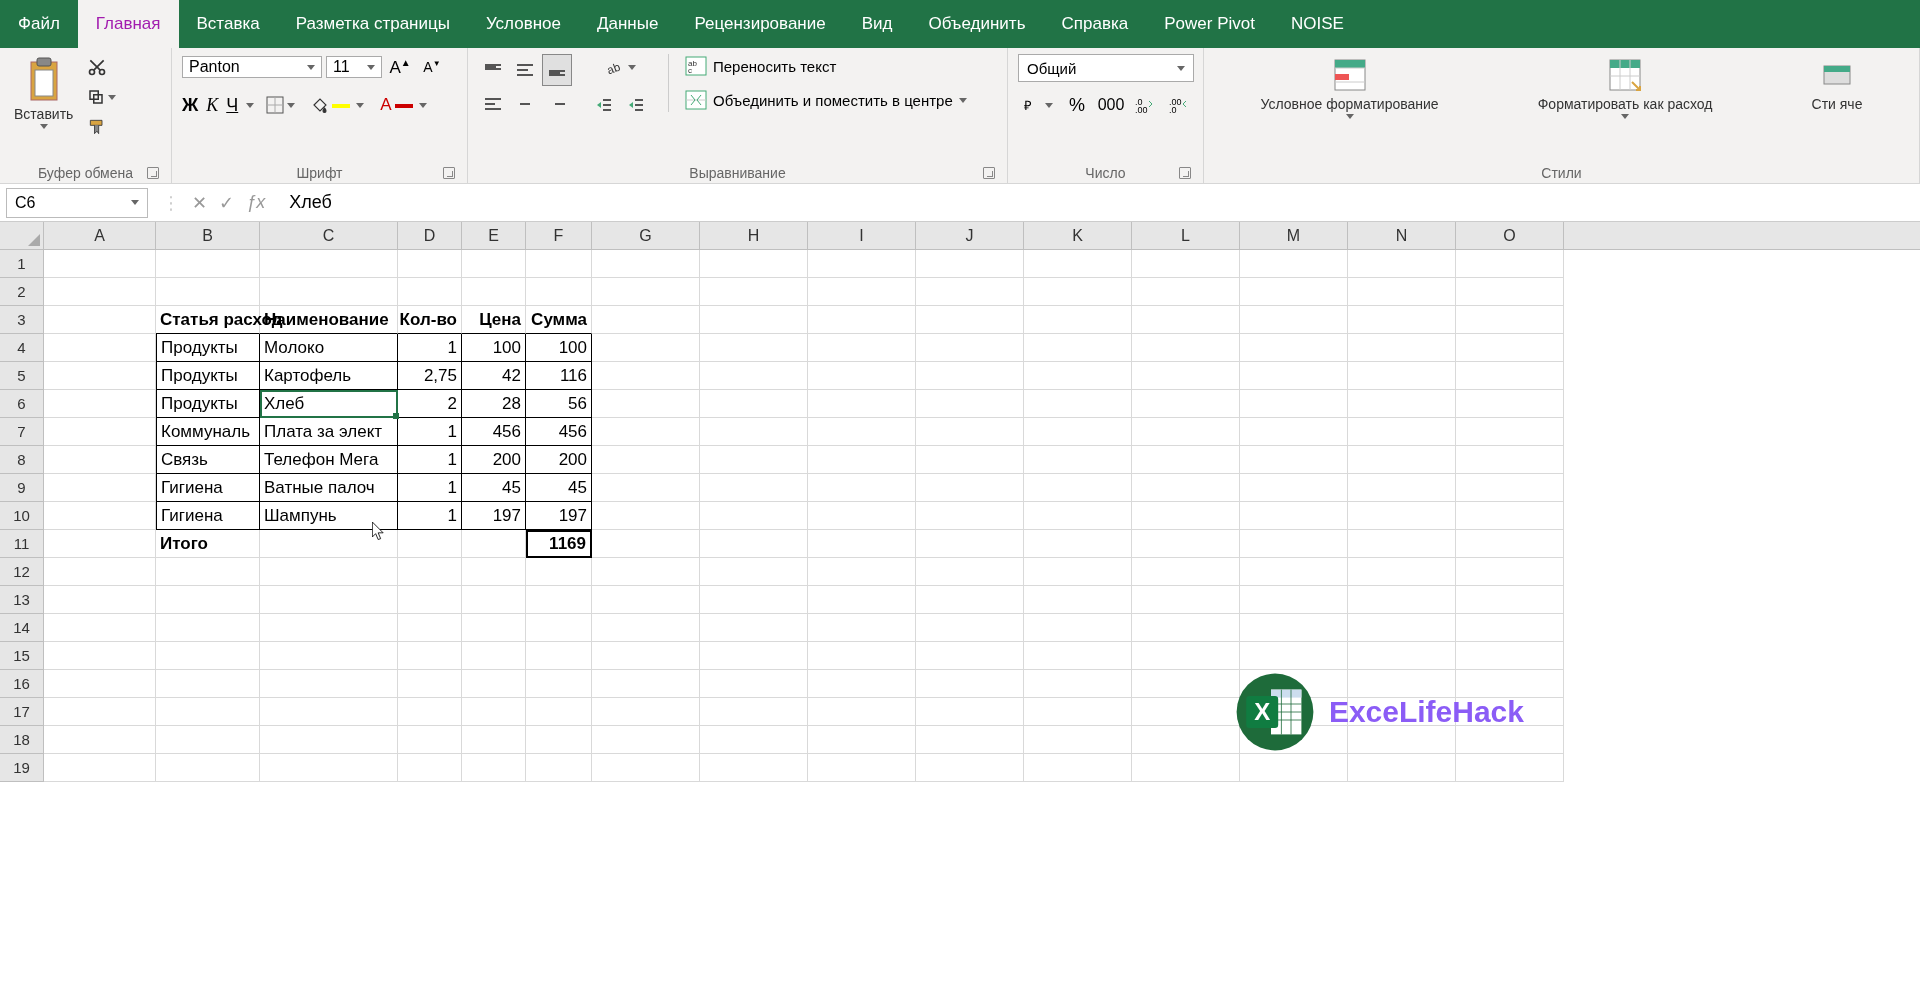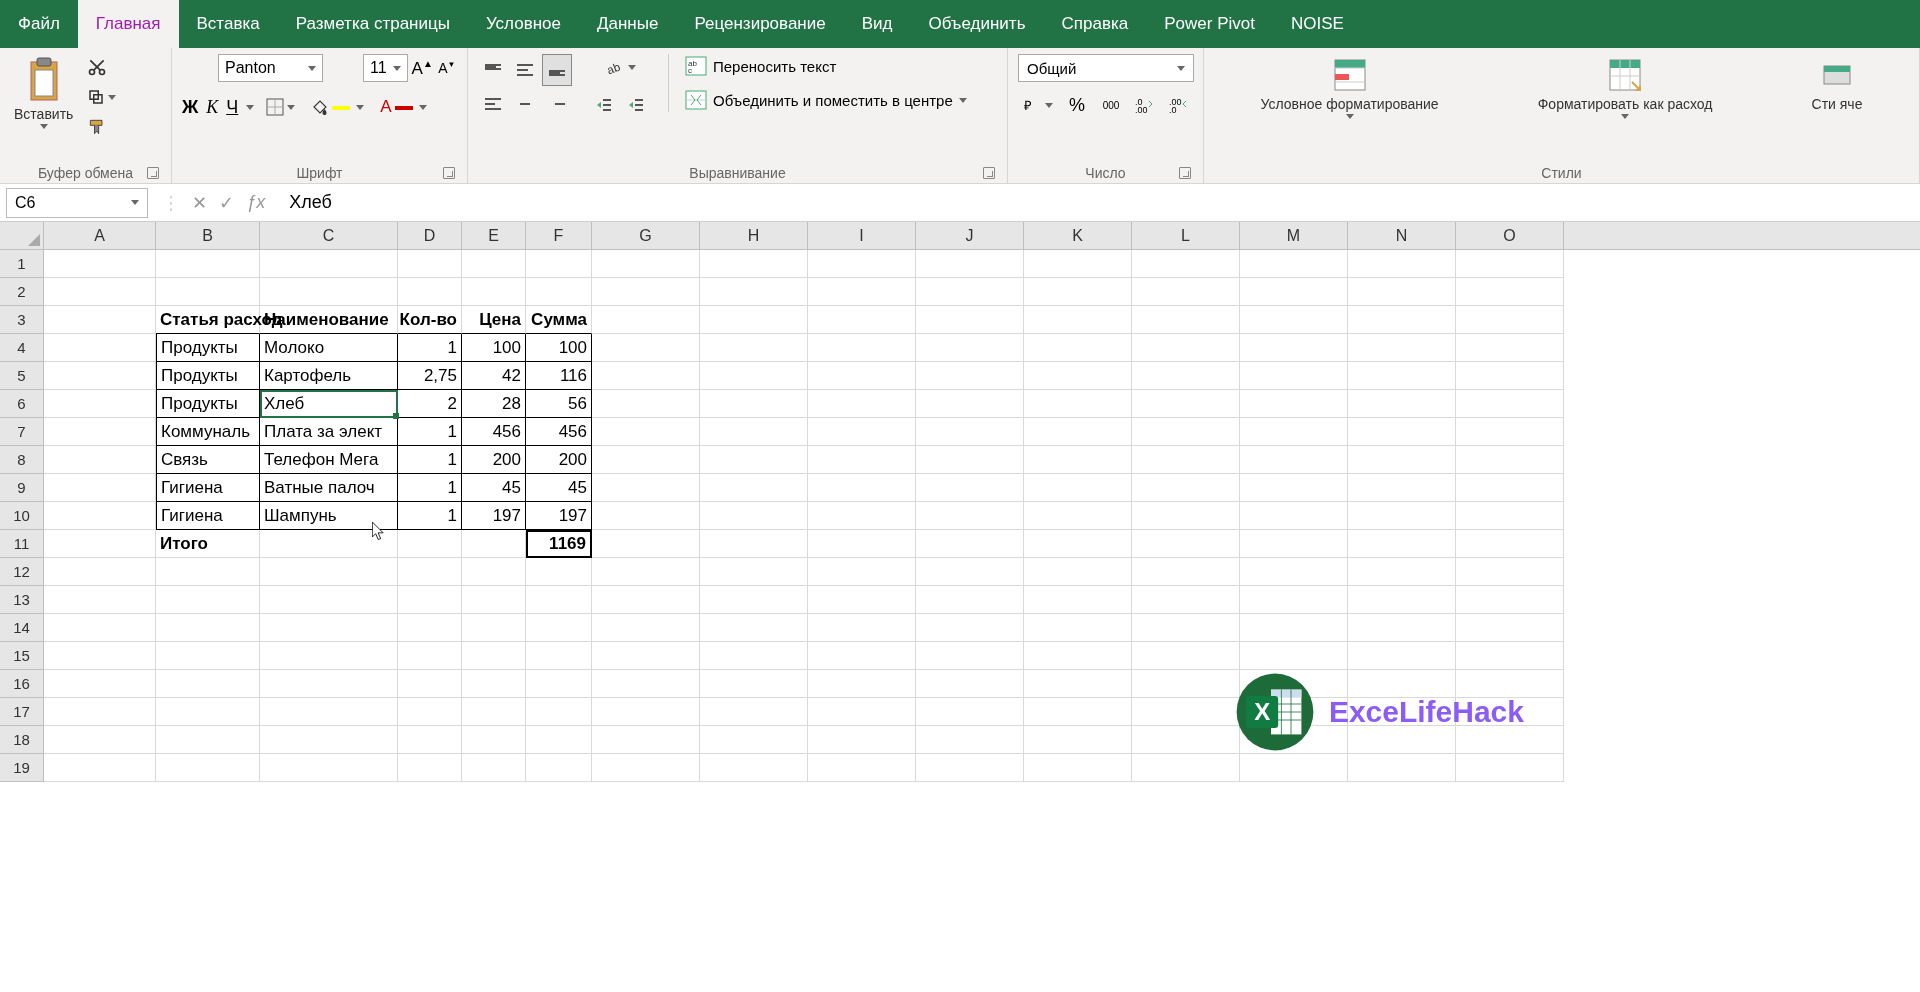--- a/index.html
+++ b/index.html
@@ -22,21 +22,21 @@
 
 .big-btn { display: flex; flex-direction: column; align-items: center; gap: 2px; padding: 2px 4px; cursor: pointer; }
 .big-btn .lbl { font-size: 14px; color: #333; text-align: center; line-height: 1.15; }
 .mini-col { display: flex; flex-direction: column; gap: 4px; }
 .mini-btn { width: 28px; height: 26px; display: flex; align-items: center; justify-content: center; cursor: pointer; }
 .mini-btn.wide { width: auto; padding: 0 4px; gap: 3px; }
 .dd { width: 0; height: 0; border-left: 4px solid transparent; border-right: 4px solid transparent; border-top: 5px solid #666; }
 
 .font-row1 { display: flex; gap: 4px; align-items: center; }
 .font-row2 { display: flex; gap: 8px; align-items: center; margin-top: 12px; }
-.select { background: #fff; border: 1px solid #aaa; height: 28px; display: flex; align-items: center; padding: 0 6px; font-size: 16px; gap: 6px; margin-left: 36px; }
+.select { background: #fff; border: 1px solid #aaa; height: 22px; display: flex; align-items: center; padding: 0 6px; font-size: 16px; gap: 6px; }
 .select .dd { margin-left: auto; }
 .sel-font { width: 140px; }
 .sel-size { width: 56px; }
 
 .bold { font-weight: bold; font-size: 18px; }
 .italic { font-style: italic; font-size: 18px; font-family: Georgia, serif; }
 .under { text-decoration: underline; font-size: 18px; }
 
 .align-grid { display: grid; grid-template-columns: repeat(3, 30px); grid-template-rows: repeat(2, 32px); gap: 2px; }
 .align-btn { border: 1px solid transparent; display: flex; align-items: center; justify-content: center; cursor: pointer; }
@@ -308,21 +308,21 @@
         <div class="mini-btn wide">
             <svg width="20" height="18">
               <text x="2" y="14" font-size="13">₽</text>
             </svg>
             <span class="dd"></span>
           </div>
         <div class="mini-btn">
             <span style="font-size:18px">%</span>
           </div>
         <div class="mini-btn">
-            <span style="font-size:10px">000</span>
+            <span style="font-size:16px">000</span>
           </div>
         <div class="mini-btn">
             <svg width="20" height="18">
               <text x="0" y="9" font-size="9">.0</text>
               <text x="0" y="17" font-size="9">.00</text>
               <path d="M14 5l3 3-3 3" stroke="#4a7" fill="none"></path>
             </svg>
           </div>
         <div class="mini-btn">
             <svg width="20" height="18">

